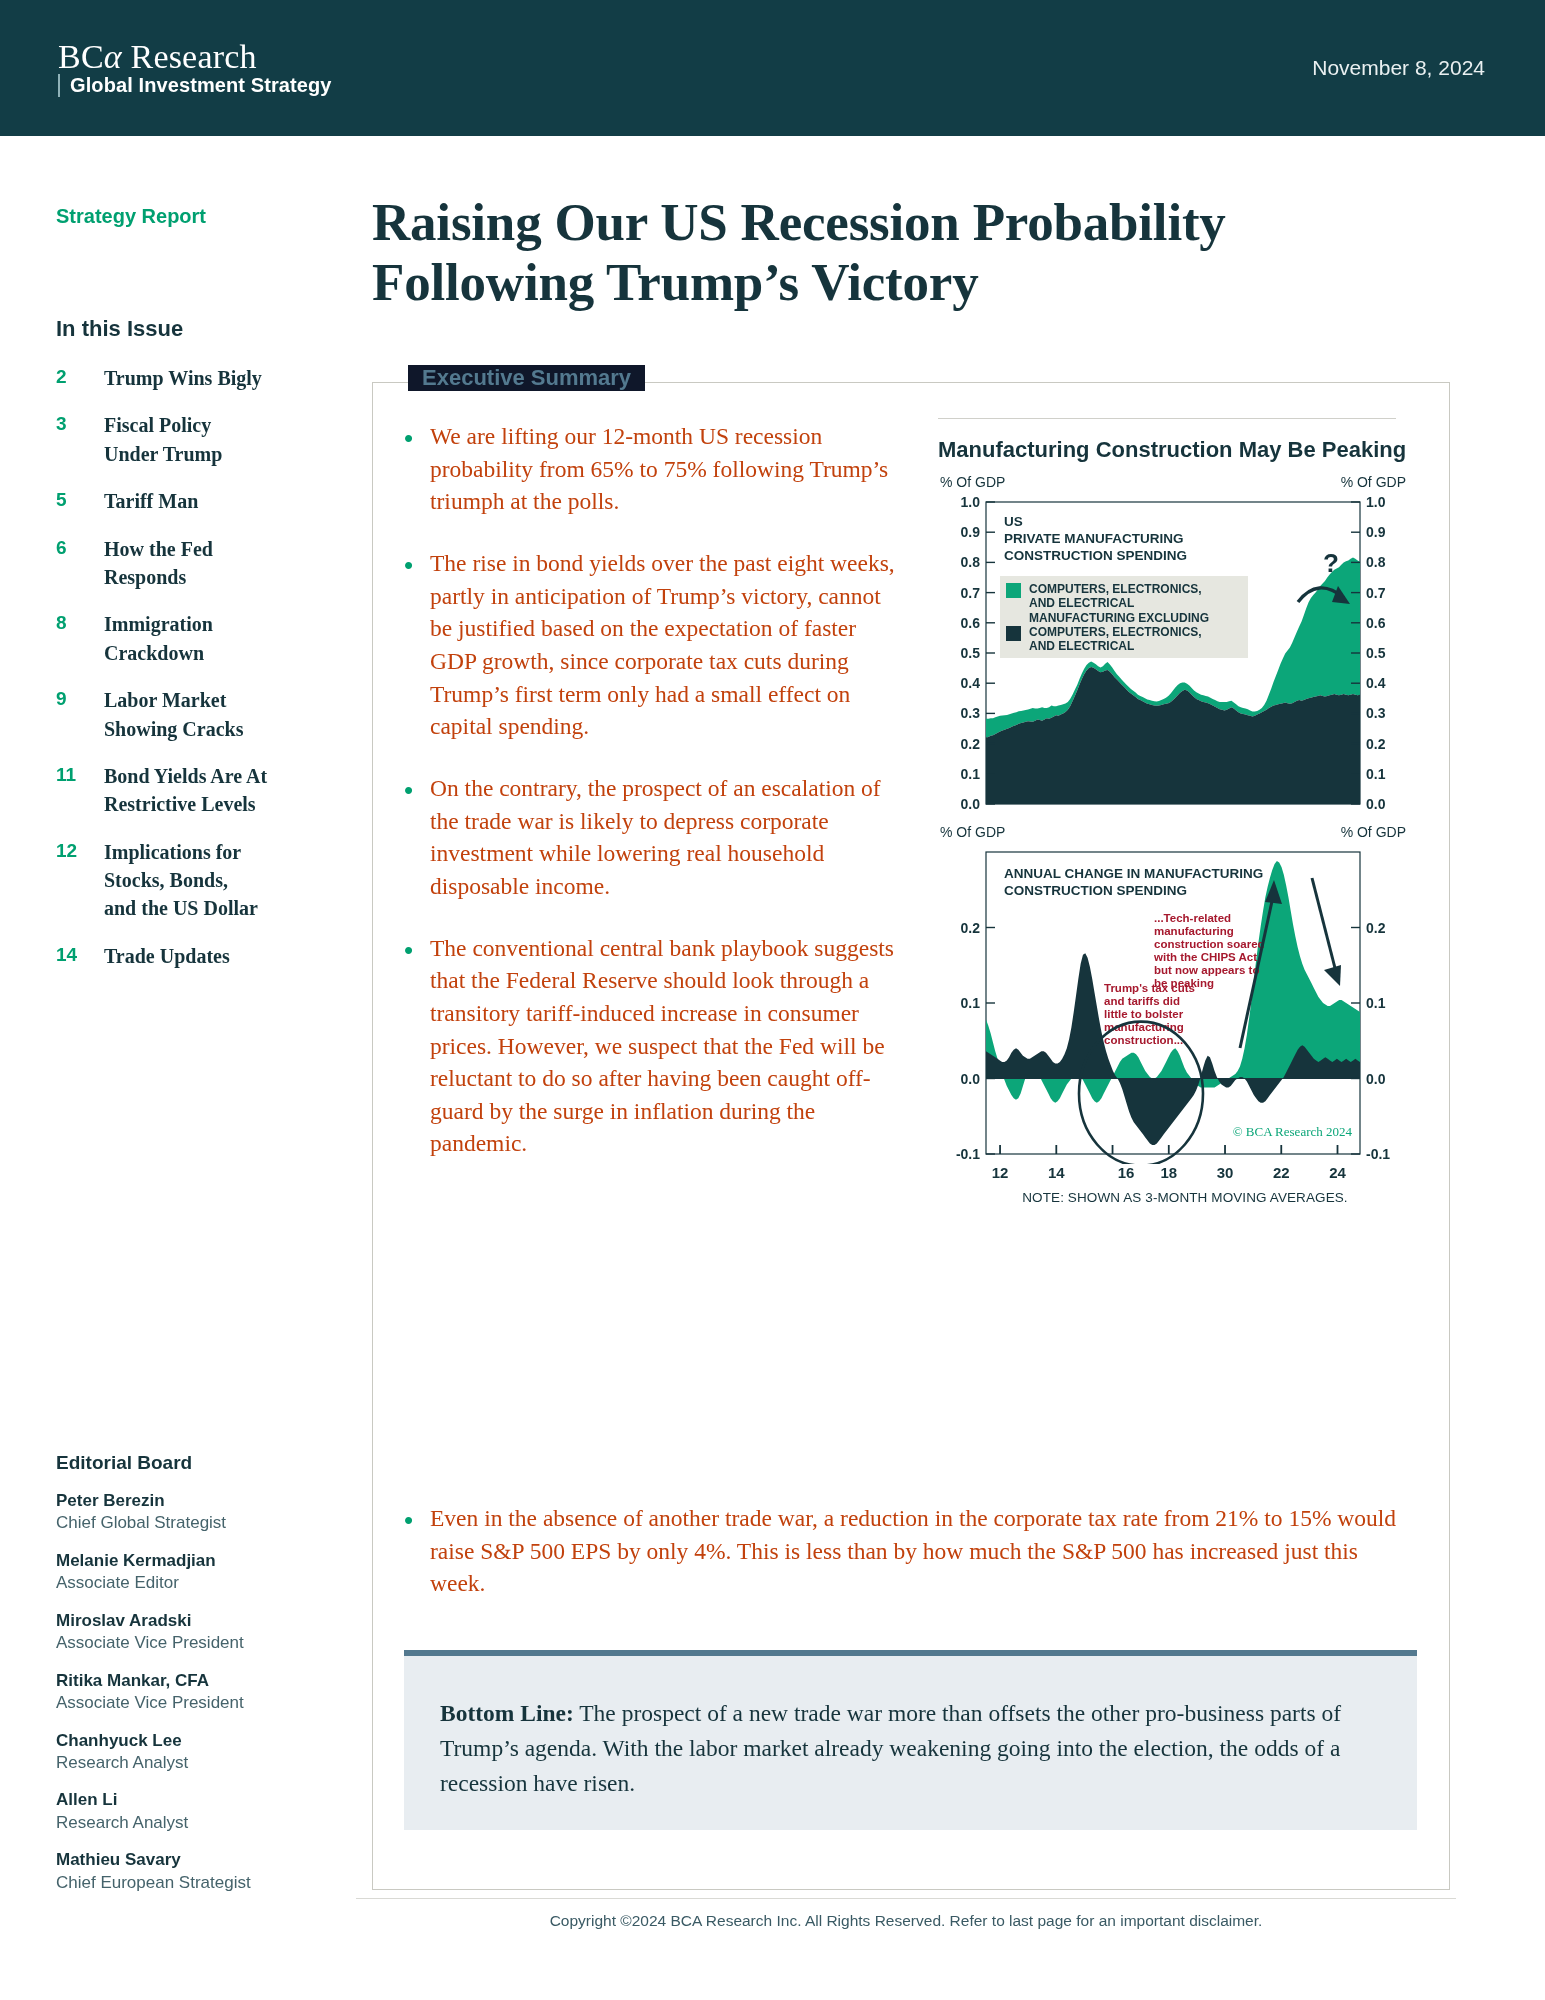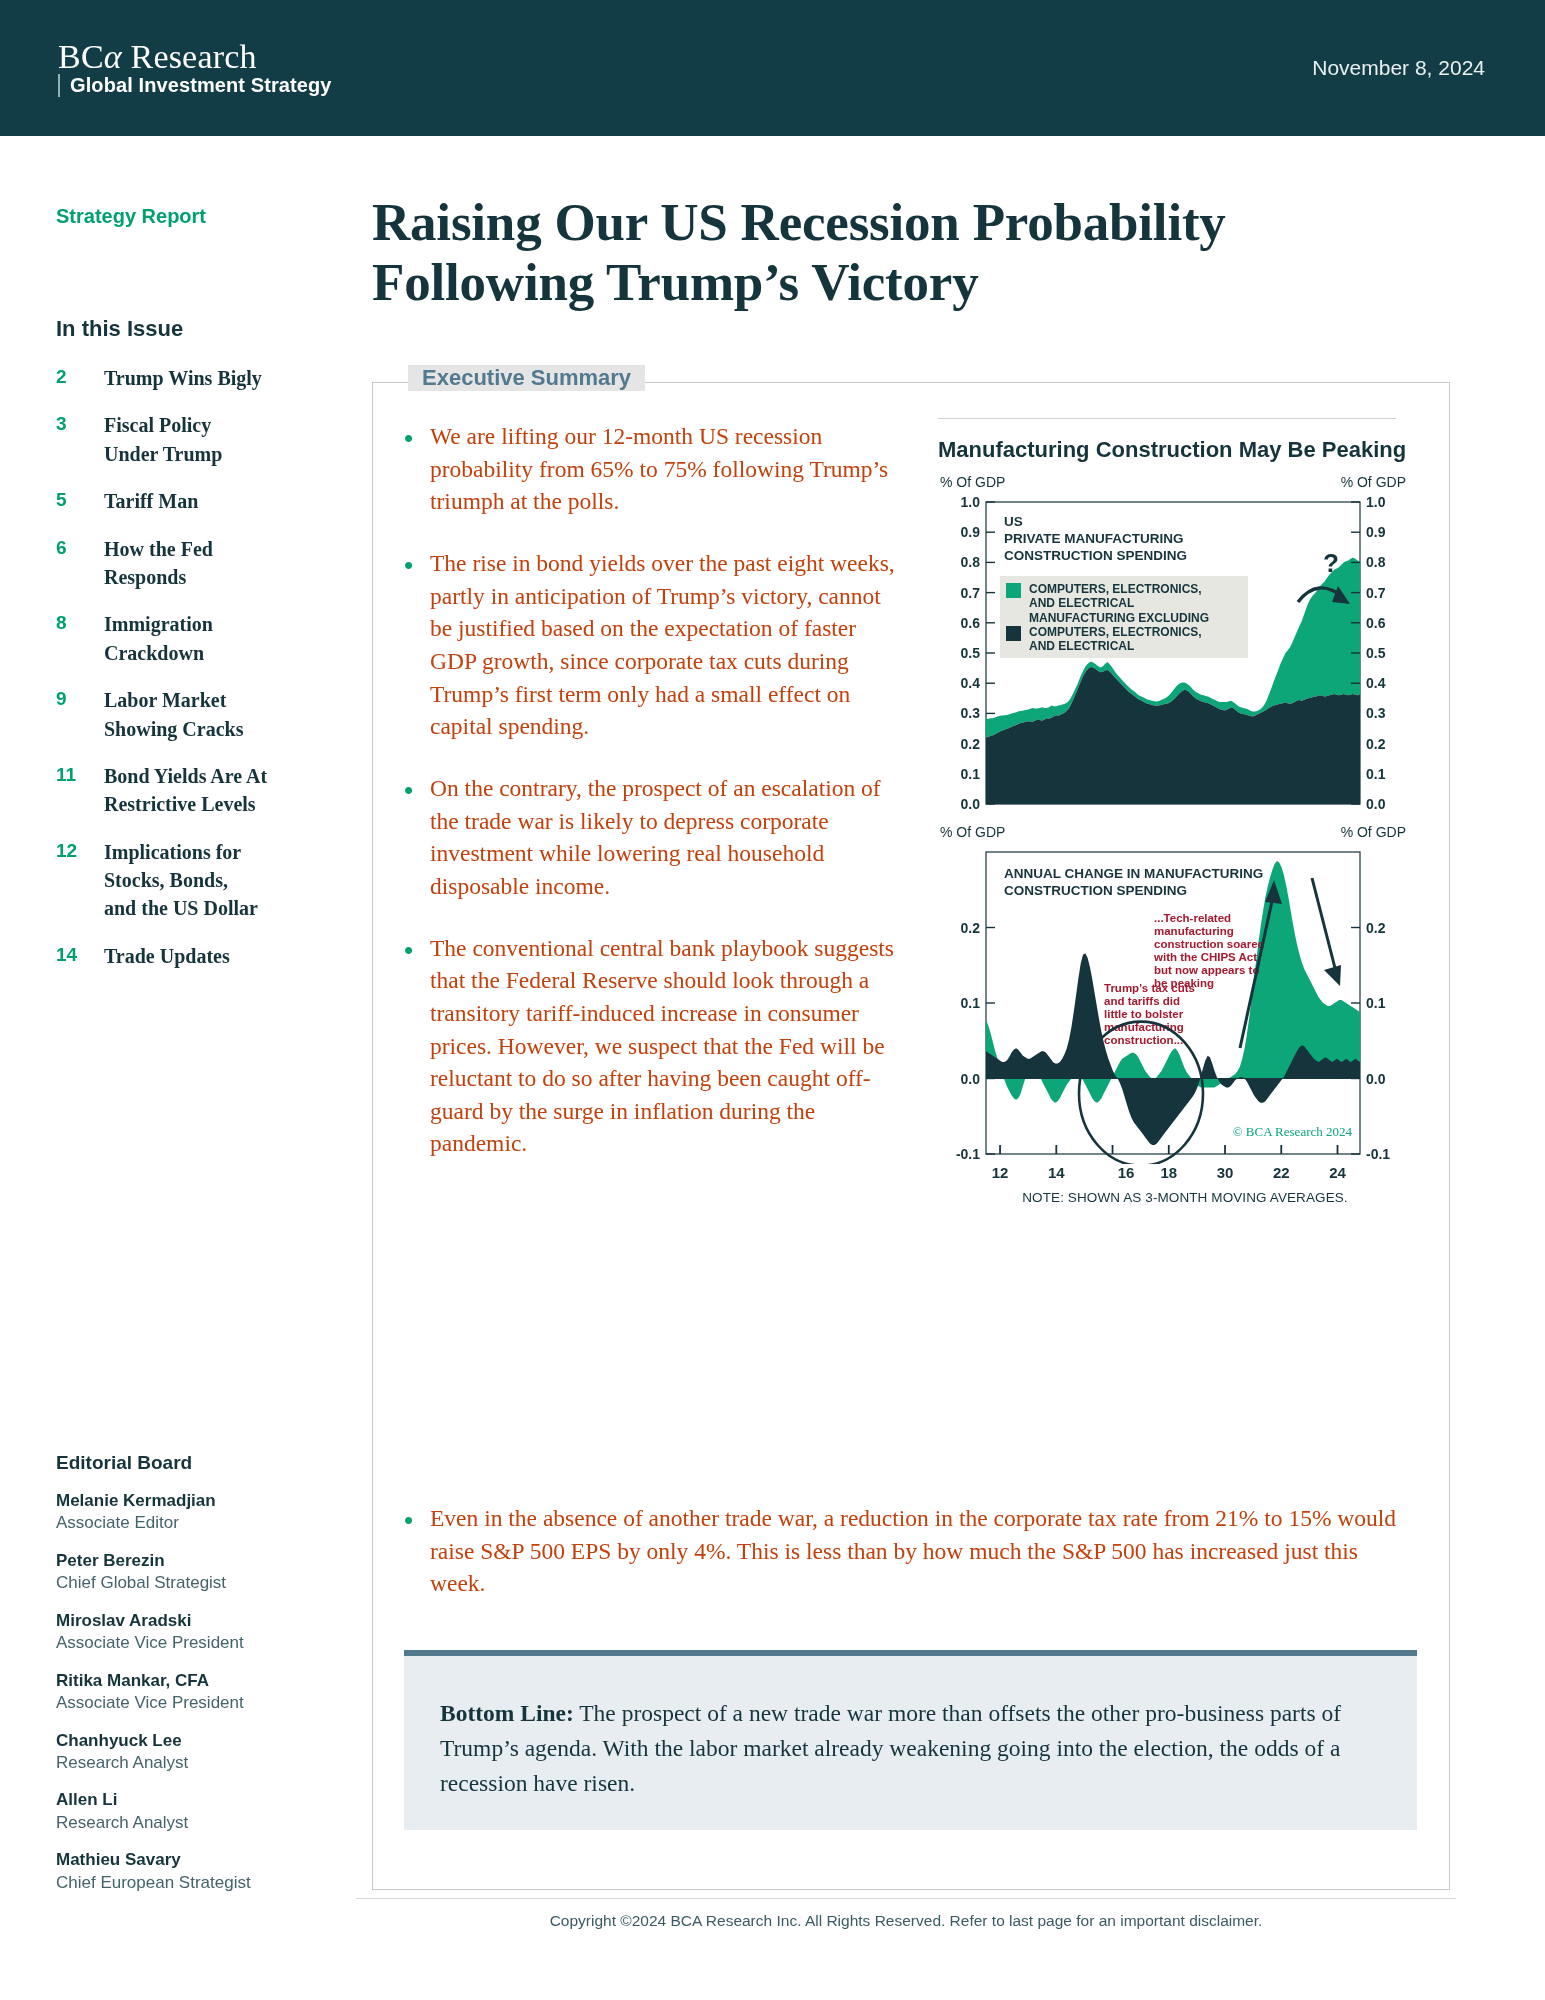--- a/index.html
+++ b/index.html
@@ -56,21 +56,21 @@
     font-size: 53px; line-height: 1.14; color: #16343C; letter-spacing: -0.2px;
   }
 
   
   #exec-frame {
     position: absolute; left: 372px; top: 382px; width: 1078px; height: 1508px;
     border: 1px solid #C9C9C2;
   }
   #exec-legend {
     position: absolute; left: 408px; top: 365px;
-    background: #e5e5e5; padding: 0 14px;
+    background: #0f172a; padding: 0 14px;
     color: #53798F; font-size: 22px; font-weight: 700;
   }
 
   
   #bullets-left { position: absolute; left: 404px; top: 420px; width: 492px; }
   .bullet { display: flex; margin-bottom: 29px; }
   .bullet-dot {
     flex: 0 0 26px; color: #00A070; font-size: 26px; line-height: 1.38;
     padding-top: 1px;
   }
@@ -169,26 +169,26 @@
         <div class="toc-page">14</div>
         <div class="toc-label">Trade Updates</div>
       </div>
     </div>
 </div>
 
 <div id="board">
   <div id="board-title">Editorial Board</div>
   <div id="board-list">
       <div class="board-person">
+        <div class="board-name">Peter Berezin</div>
+        <div class="board-role">Chief Global Strategist</div>
+      </div>
+      <div class="board-person">
         <div class="board-name">Melanie Kermadjian</div>
         <div class="board-role">Associate Editor</div>
-      </div>
-      <div class="board-person">
-        <div class="board-name">Peter Berezin</div>
-        <div class="board-role">Chief Global Strategist</div>
       </div>
       <div class="board-person">
         <div class="board-name">Miroslav Aradski</div>
         <div class="board-role">Associate Vice President</div>
       </div>
       <div class="board-person">
         <div class="board-name">Ritika Mankar, CFA</div>
         <div class="board-role">Associate Vice President</div>
       </div>
       <div class="board-person">

